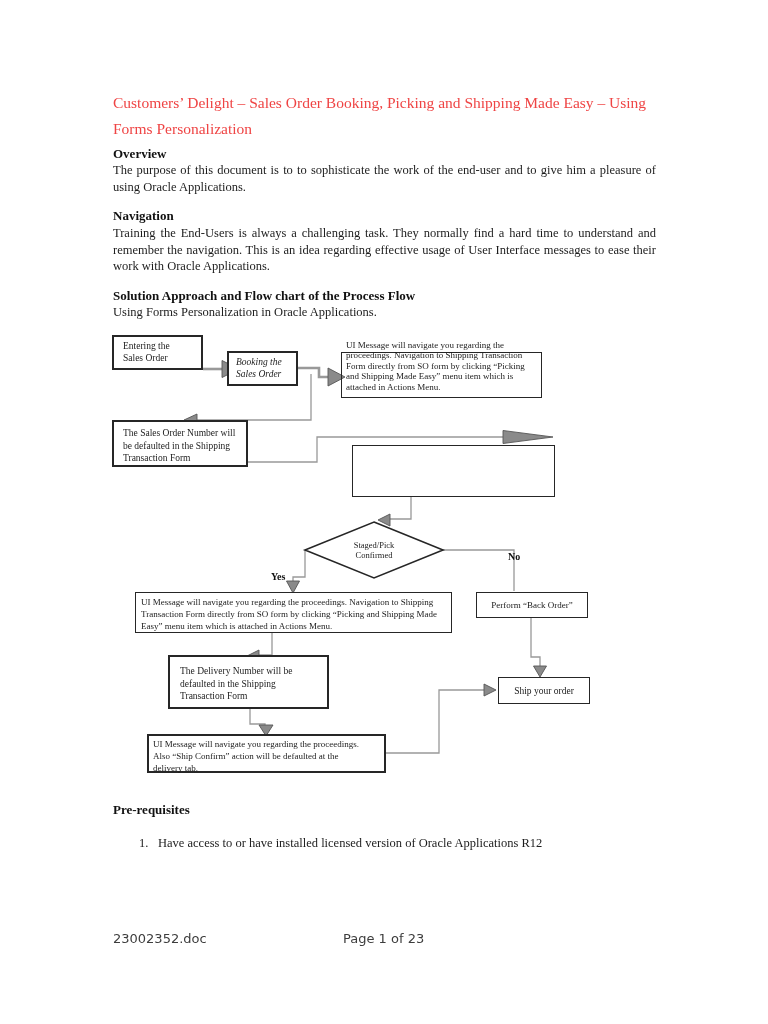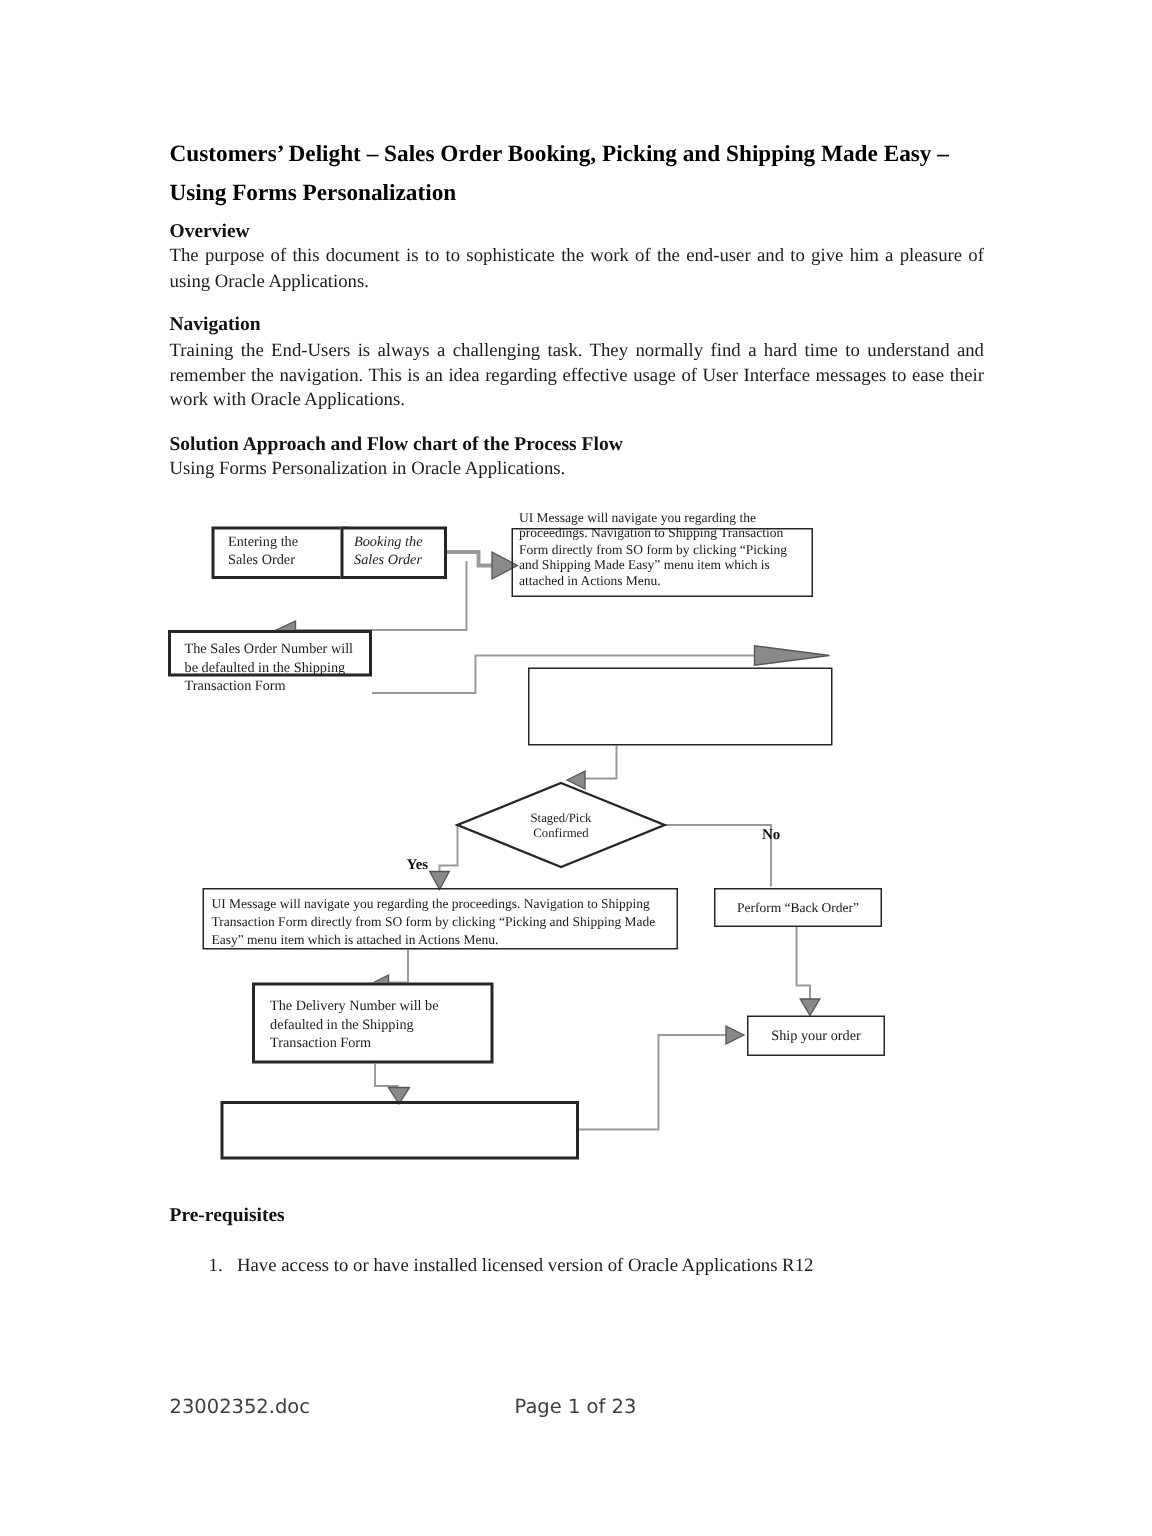--- a/index.html
+++ b/index.html
@@ -9,22 +9,22 @@
     width: 768px;
     height: 1024px;
     background: #ffffff;
     font-family: "Liberation Serif", "DejaVu Serif", serif;
     color: #1a1a1a;
     overflow: hidden;
   }
   .abs { position: absolute; }
   .doc-title {
     left: 113px; top: 90px; width: 554px;
-    font-size: 15.5px; font-weight: bold; line-height: 25.5px;
-    color: #000000;
+    font-size: 15.5px; font-weight: normal; line-height: 25.5px;
+    color: #ef4444;
   }
   .h2 {
     font-size: 13px; font-weight: bold; color: #111;
   }
   .body-text {
     width: 543px; font-size: 12.5px; line-height: 16.5px;
     text-align: justify; color: #1c1c1c;
   }
   .plain-text {
     font-size: 12.5px; line-height: 16.5px; color: #1c1c1c;
@@ -99,32 +99,32 @@
         <polygon points="378,520 390,514 390,526"></polygon>
         <polygon points="293,593 286.5,581 299.5,581"></polygon>
         <polygon points="247,656 259,650 259,662"></polygon>
         <polygon points="266,736 259,725 273,725"></polygon>
         <polygon points="496,690 484,684 484,696"></polygon>
         <polygon points="540,677 533.5,666 546.5,666"></polygon>
       </g>
       <polygon points="374,522 443,550 374,578 305,550" fill="#ffffff" stroke="#262626" stroke-width="1.6"></polygon>
     </svg>
 
-    <div class="fc-box" style="left:112px; top:351px; width:91px; height:35px; padding:4px 0 0 9px;margin-left:29px;">
+    <div class="fc-box" style="left:112px; top:335px; width:91px; height:35px; padding:4px 0 0 9px;">
       <div style="width:58px;">Entering the Sales Order</div>
     </div>
 
     <div class="fc-box" style="left:227px; top:351px; width:71px; height:35px; padding:4px 0 0 7px;">
       <div style="width:56px;font-style:italic;">Booking the Sales Order</div>
     </div>
 
     <div class="fc-rect" style="left:341px; top:352px; width:201px; height:46px;"></div>
     <div class="fc-text" style="left:346px; top:340px; width:182px; line-height:10.4px;">UI Message will navigate you regarding the proceedings. Navigation to Shipping Transaction Form directly from SO form by clicking “Picking and Shipping Made Easy” menu item which is attached in Actions Menu.</div>
 
-    <div class="fc-box" style="left:112px; top:420px; width:136px; height:31px; padding:5px 3px 0 9px; line-height:12.5px;">
+    <div class="fc-box" style="left:112px; top:420px; width:136px; height:47px; padding:5px 3px 0 9px; line-height:12.5px;">
       <div>The Sales Order Number will be defaulted in the Shipping Transaction Form</div>
     </div>
 
     <div class="fc-rect" style="left:352px; top:445px; width:203px; height:52px;"></div>
 
     <div class="fc-text centered" style="left:344px; top:536px; width:60px; height:28px; font-size:8.5px; line-height:10px;">Staged/Pick Confirmed</div>
 
     <div class="fc-label" style="left:271px; top:571px;">Yes</div>
     <div class="fc-label" style="left:508px; top:535px;margin-top:16px;">No</div>
 
@@ -137,20 +137,21 @@
 
     <div class="fc-box" style="left:168px; top:655px; width:161px; height:54px; padding:8px 3px 0 10px; line-height:12.5px;">
       <div style="width:130px;">The Delivery Number will be defaulted in the Shipping Transaction Form</div>
     </div>
 
     <div class="fc-rect centered" style="left:498px; top:677px; width:92px; height:27px; font-size:9.5px;">
       <div>Ship your order</div>
     </div>
 
     <div class="fc-rect" style="left:147px; top:734px; width:239px; height:39px; border-width:2px;"></div>
+    <div class="fc-text" style="left:153px; top:738px; width:212px; line-height:12px;">UI Message will navigate you regarding the proceedings. Also “Ship Confirm” action will be defaulted at the delivery tab.</div>
   </div>
 
   <div class="abs h2" style="left:113px; top:802px;">Pre-requisites</div>
   <div class="abs plain-text" style="left:139px; top:835px;">1.</div>
   <div class="abs plain-text" style="left:158px; top:835px; width:510px;">Have access to or have installed licensed version of Oracle Applications R12</div>
 
   <div class="abs footer-text" style="left:113px; top:931px;">23002352.doc</div>
   <div class="abs footer-text" style="left:343px; top:931px;">Page 1 of 23</div>
 
 </div>

